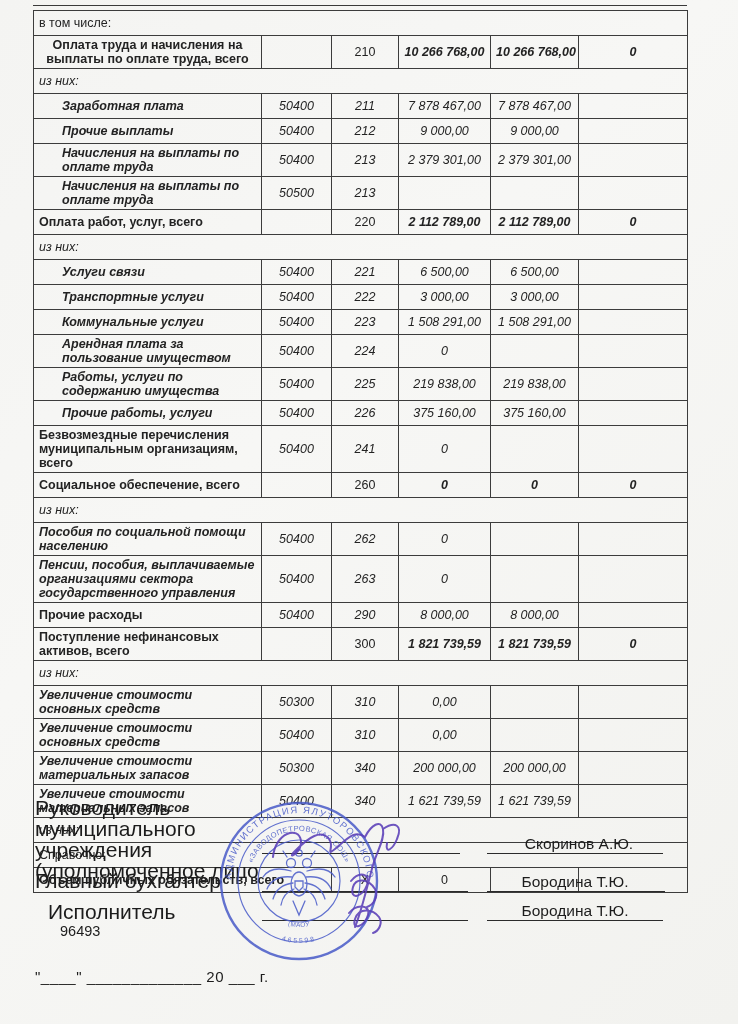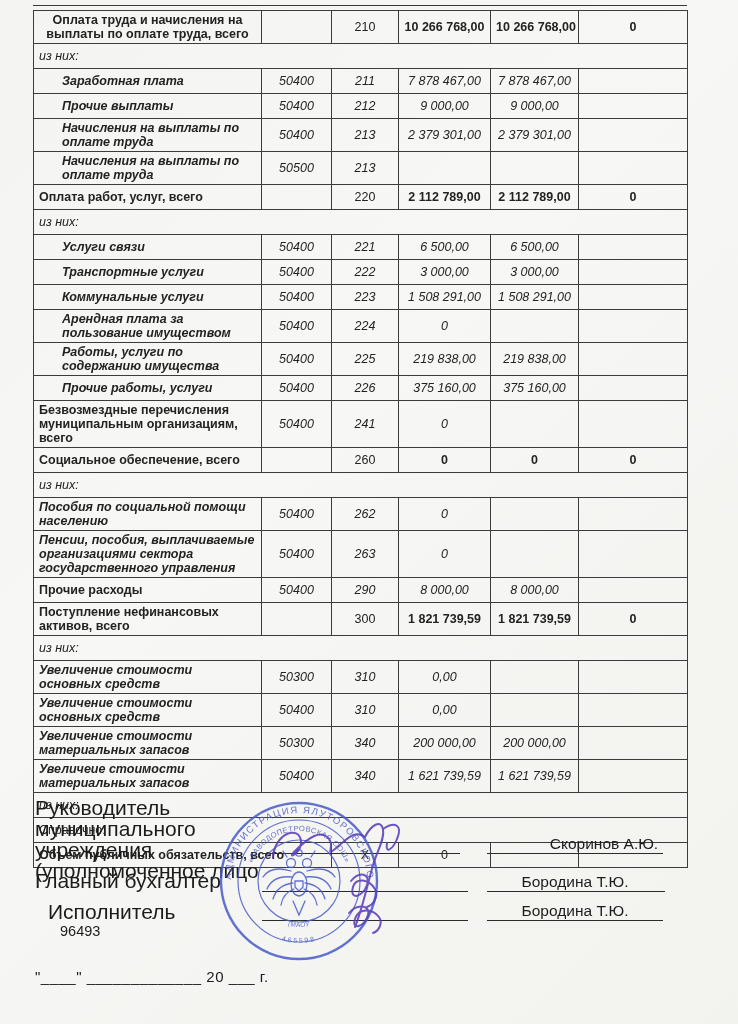--- a/index.html
+++ b/index.html
@@ -12,21 +12,21 @@
   .topline{position:absolute;left:33px;top:5px;width:654px;border-top:1.6px solid #3a3a3a;}
   .tablewrap{position:absolute;left:33px;top:10px;}
   table.budget{border-collapse:collapse;table-layout:fixed;width:654px;
     font-size:12.5px;line-height:1.12;color:#232323;}
   table.budget td{border:1px solid #3c3c3c;padding:2px 5px;vertical-align:middle;height:20px;
     overflow:hidden;}
   td.cn{text-align:left;font-weight:bold;}
   td.cc,td.cl,td.ca{text-align:center;white-space:nowrap;}
   td.sec{height:16px;font-size:12.5px;padding:2px 5px;}
   .it{font-style:italic;}
-  .bi{font-weight:700;}
+  .bi{font-style:italic;font-weight:700;}
   .ind{padding-left:28px !important;}
   .ctr{text-align:center !important;}
   
   .sig-role{position:absolute;font-size:21px;line-height:21px;white-space:pre-line;color:#1c1c1c;}
   .sig-name{position:absolute;font-size:15.5px;color:#1c1c1c;width:176px;text-align:center;}
   .sline{position:absolute;border-top:1.6px solid #2b2b2b;}
   .exec-code{position:absolute;font-size:14.5px;color:#1c1c1c;}
   .dateline{position:absolute;font-size:15px;color:#1c1c1c;letter-spacing:.5px;}
   .stamp{position:absolute;opacity:.86;}
   .ink{position:absolute;}
@@ -43,20 +43,23 @@
       <colgroup>
         <col style="width:228px">
           <col style="width:70px">
           <col style="width:67px">
         <col style="width:92px">
           <col style="width:88px">
           <col style="width:109px">
       </colgroup>
       <tbody>
           <tr>
+            <td colspan="6" class="sec">в том числе:</td>
+          </tr>
+          <tr>
             <td class="cn ctr">Оплата труда и начисления на выплаты по оплате труда, всего</td>
             <td class="cc "></td>
             <td class="cl ">210</td>
             <td class="ca bi">10 266 768,00</td>
             <td class="ca bi">10 266 768,00</td>
             <td class="ca bi">0</td>
           </tr>
           <tr>
             <td colspan="6" class="sec it">из них:</td>
           </tr>
@@ -256,21 +259,21 @@
 
   <div class="sig-role" style="left:35px;top:797px;width:240px;">Руководитель муниципального
 учреждения
 (уполномоченное лицо</div>
   <div class="sig-role" style="left:35px;top:870px;">Главный бухгалтер</div>
   <div class="sig-role" style="left:48px;top:901px;text-align:right;">Исполнитель</div>
   <div class="exec-code" style="left:60px;top:923px;">96493</div>
 
   <div class="sline" style="left:262px;top:853px;width:198px;"></div>
   <div class="sline" style="left:487px;top:853px;width:176px;"></div>
-  <div class="sig-name" style="left:516px;top:835px;">Скоринов А.Ю.</div>
+  <div class="sig-name" style="left:491px;top:835px;">Скоринов А.Ю.</div>
 
   <div class="sline" style="left:262px;top:891px;width:206px;"></div>
   <div class="sline" style="left:487px;top:891px;width:178px;"></div>
   <div class="sig-name" style="left:487px;top:873px;">Бородина Т.Ю.</div>
 
   <div class="sline" style="left:262px;top:920px;width:206px;"></div>
   <div class="sline" style="left:487px;top:920px;width:176px;"></div>
   <div class="sig-name" style="left:487px;top:902px;">Бородина Т.Ю.</div>
 
   <div class="dateline" style="left:35px;top:968px;">"____" _____________  20 ___ г.</div>

